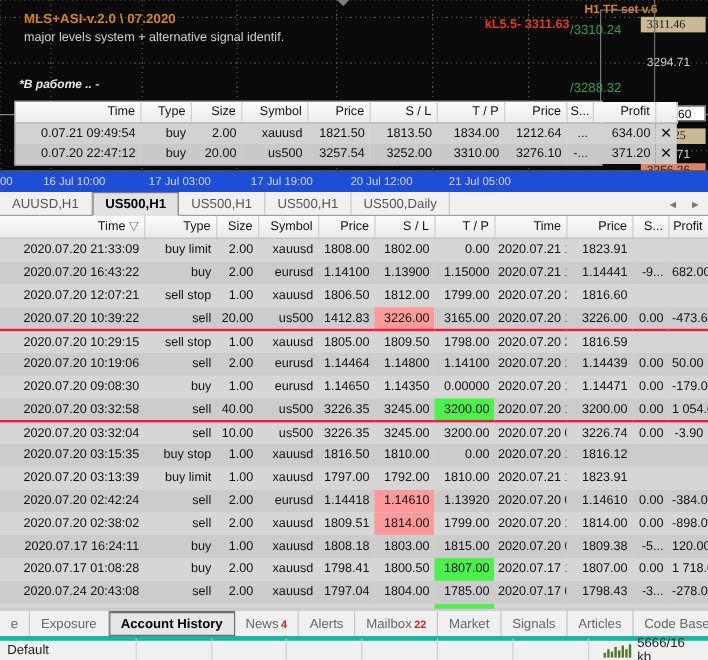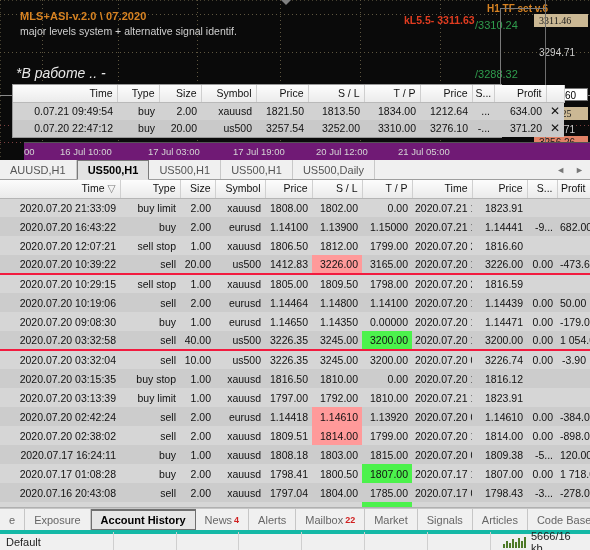--- a/index.html
+++ b/index.html
@@ -41,21 +41,21 @@
     position: absolute; left: 20px; top: 10px;
     color: #d88322; font-size: 11px; font-weight: bold;
     letter-spacing: .1px; white-space: nowrap;
   }
   #chart-subtitle {
     position: absolute; left: 20px; top: 25px;
     color: #cfcfcf; font-size: 10.5px; white-space: nowrap;
   }
   #chart-note {
     position: absolute; left: 16px; top: 65px;
-    color: #e8e8e8; font-size: 14px; font-style: italic; font-weight: normal;
+    color: #e8e8e8; font-size: 10px; font-style: italic; font-weight: bold;
     white-space: nowrap;
   }
   #klevel {
     position: absolute; left: 392px; top: 14px;
     color: #e03c20; font-size: 10.5px; font-weight: bold; white-space: nowrap; padding-left: 12px;
   }
   #tfset {
     position: absolute; left: 487px; top: 3px;
     color: #d88322; font-size: 10px; font-weight: bold; white-space: nowrap;
   }
@@ -71,21 +71,21 @@
   .pt-beige { background: #cbb894; color: #1a1a1a; font-family: Liberation Serif, serif; }
   .pt-red { background: #e08266; color: #1a1a1a; }
   .pt-white { background: #ffffff; color: #000; border: 1px solid #777; }
   .pt-plain { background: transparent; color: #cccccc; }
 
   #candles { position: absolute; left: 300px; bottom: 22px; height: 18px; }
   .candle { position: absolute; bottom: 0; width: 2px; }
 
   #time-axis {
     position: absolute; left: 0; right: 0; bottom: 0; height: 18px;
-    background: #701a75; border-top: 1px solid #555; margin-left: 24px;
+    background: #1d4ed8; border-top: 1px solid #555;
   }
   .tlabel { position: absolute; top: 3px; color: #d5d5d5; font-size: 9.5px; white-space: nowrap; }
 
   #chart-caret {
     position: absolute; left: 281px; top: 0; width: 0; height: 0;
     border-left: 5px solid transparent; border-right: 5px solid transparent;
     border-top: 5px solid #808080;
   }
 
   
@@ -541,21 +541,21 @@
             <td>xauusd</td>
             <td>1798.41</td>
             <td>1800.50</td>
             <td class="hl-green">1807.00</td>
             <td>2020.07.17 15:24:59</td>
             <td>1807.00</td>
             <td>0.00</td>
             <td>1 718.00</td>
           </tr>
           <tr class="odd">
-            <td>2020.07.16 20:43:08</td>
+            <td>2020.07.24 20:43:08</td>
             <td>sell</td>
             <td>2.00</td>
             <td>xauusd</td>
             <td>1797.04</td>
             <td>1804.00</td>
             <td>1785.00</td>
             <td>2020.07.17 01:06:48</td>
             <td>1798.43</td>
             <td>-3...</td>
             <td>-278.00</td>

